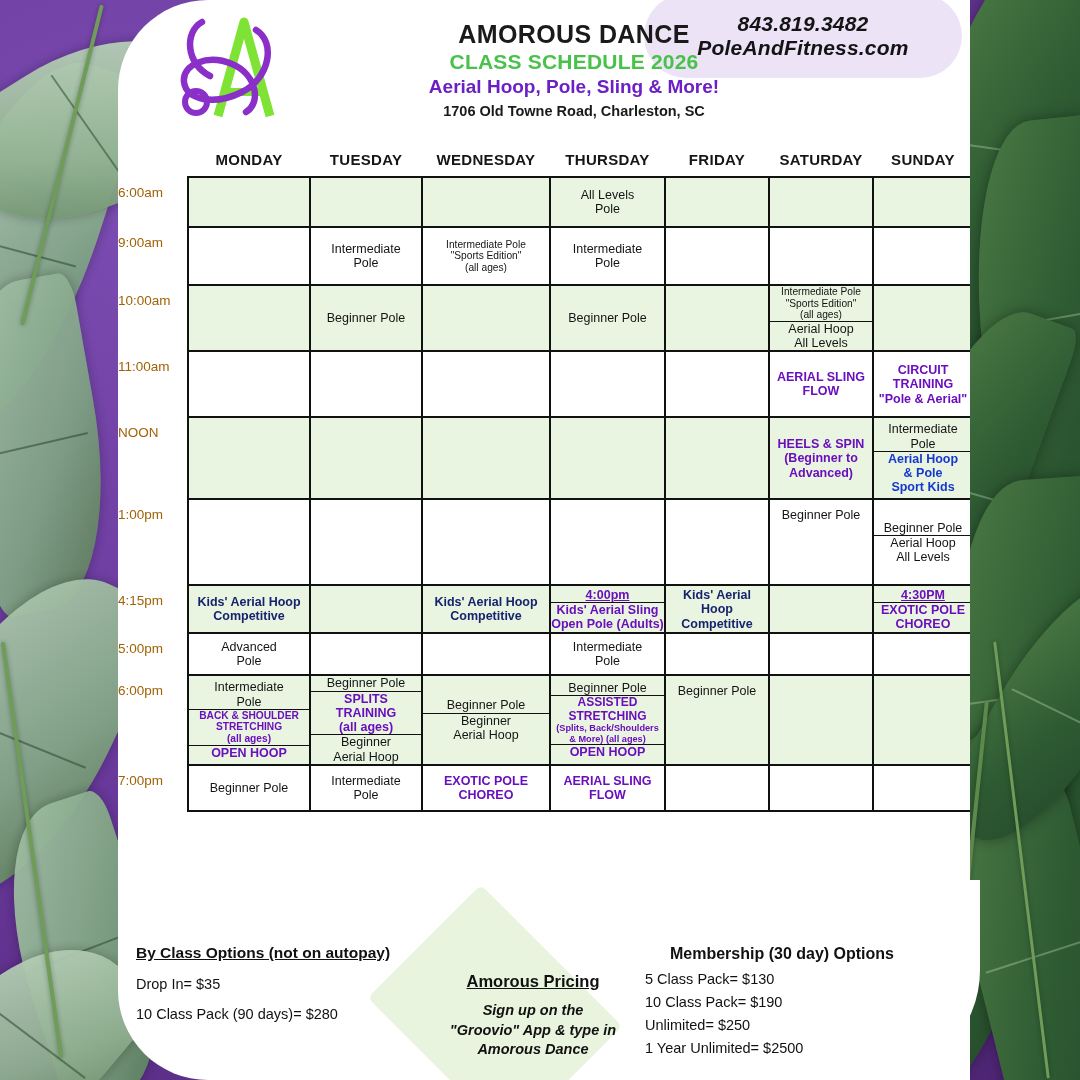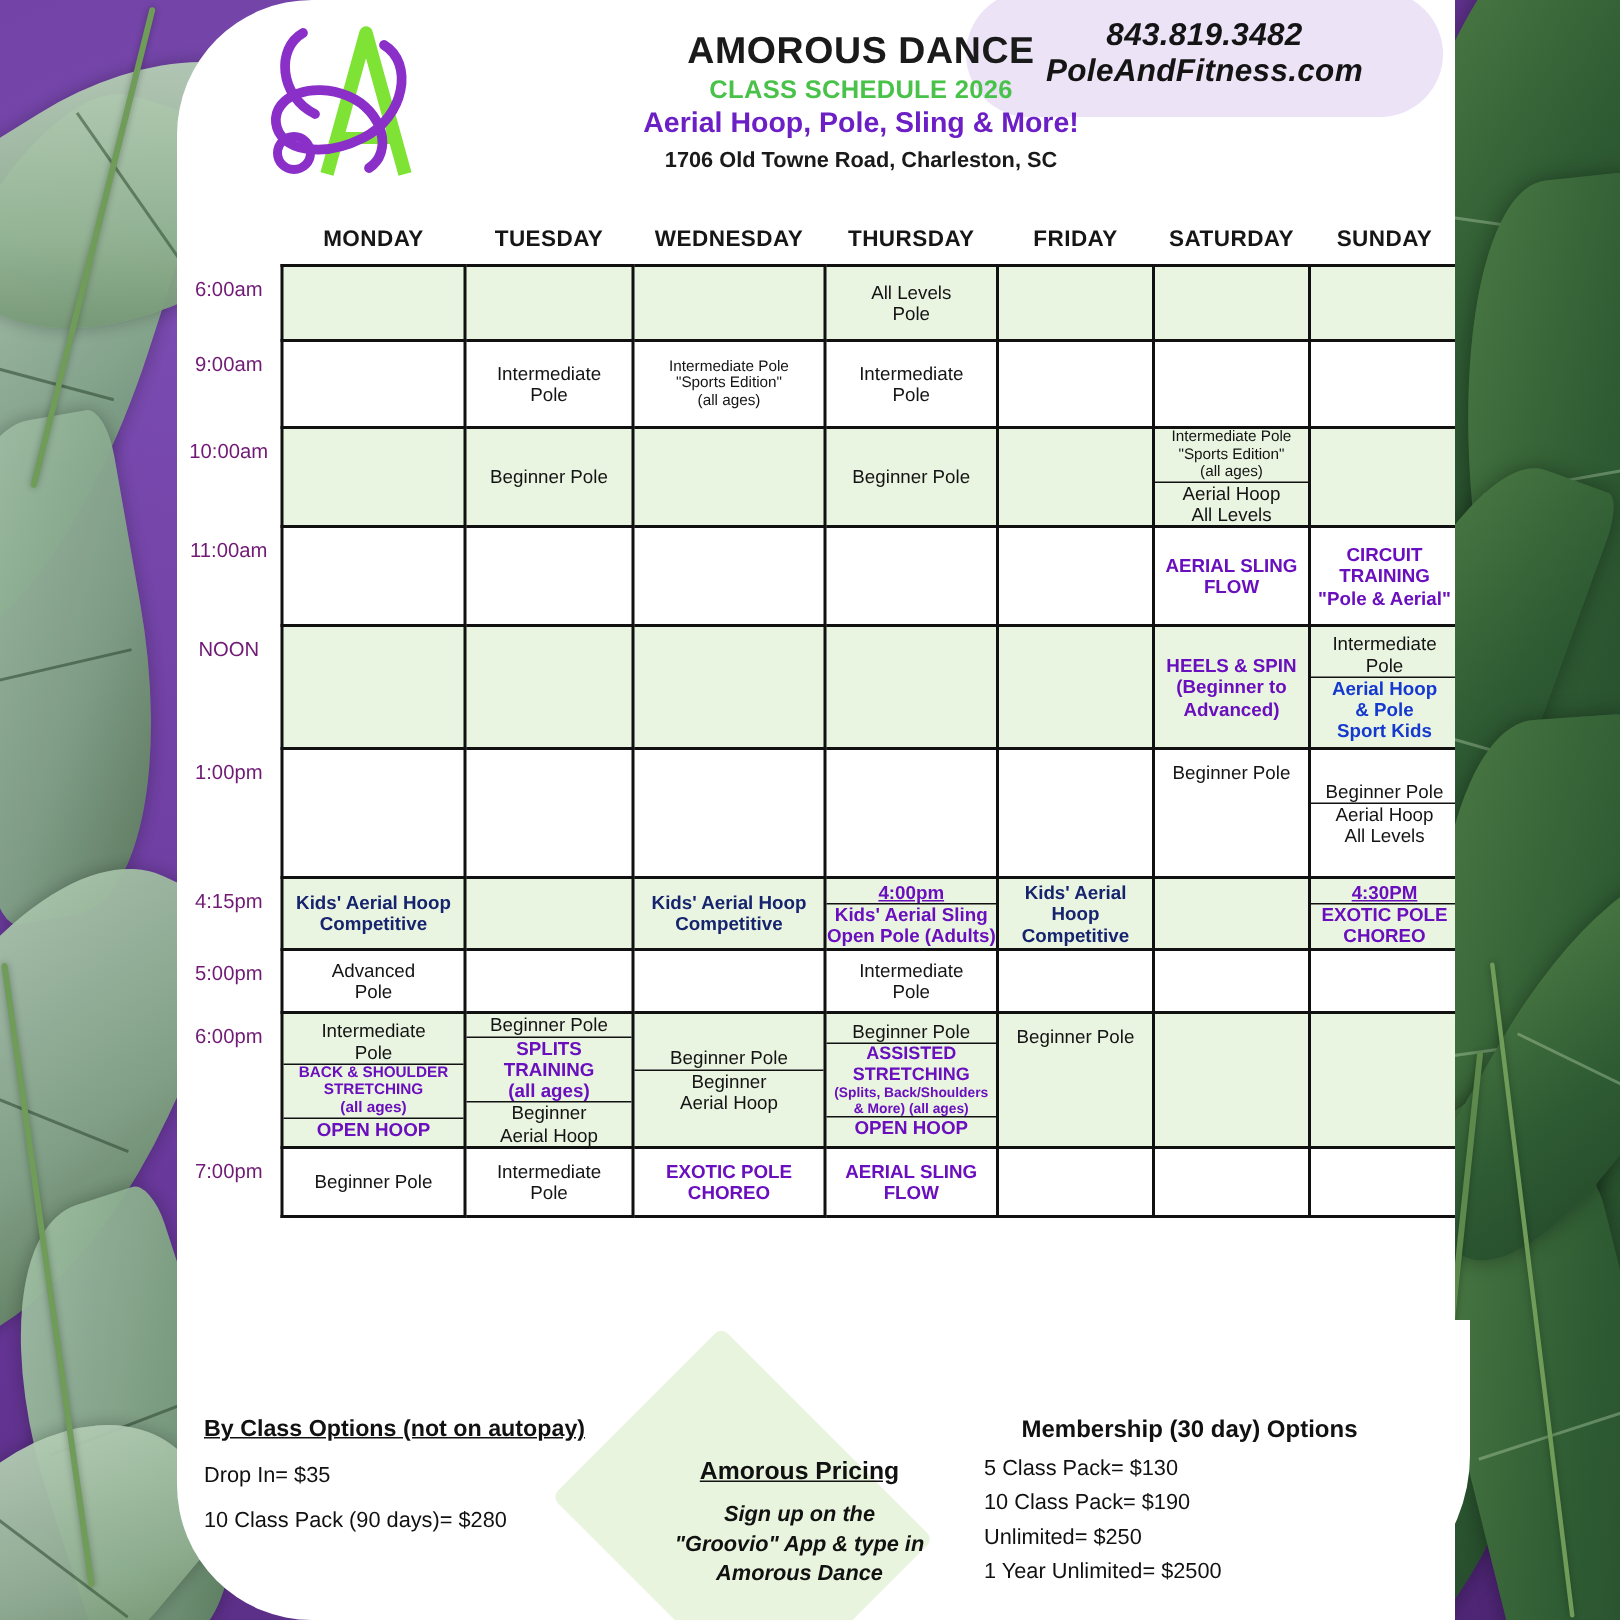--- a/index.html
+++ b/index.html
@@ -46,32 +46,32 @@
     display:flex;flex-direction:column;align-items:center;justify-content:center;
     transform:translateY(18px);
   }
   #phoneBubble .ln{font-style:italic;font-weight:bold;color:#141414;font-size:21px;letter-spacing:.2px;line-height:1.12;}
 
   
   #hdr{position:absolute;left:0;top:0;width:852px;height:142px;}
   #logo{position:absolute;left:40px;top:6px;width:130px;height:110px;}
   #titleBlk{position:absolute;left:196px;top:20px;width:520px;text-align:center;}
   #t1{font-size:25px;font-weight:bold;color:#1a1a1a;letter-spacing:.4px;}
-  #t2{font-size:17px;font-weight:bold;color:#49c24a;letter-spacing:.2px;margin-top:1px;}
+  #t2{font-size:21px;font-weight:bold;color:#49c24a;letter-spacing:.2px;margin-top:1px;}
   #t3{font-size:19px;font-weight:bold;color:#6b1fc4;margin-top:2px;}
   #t4{font-size:14.5px;font-weight:bold;color:#1a1a1a;margin-top:5px;}
 
   
   #grid{position:absolute;left:0px;top:142px;width:852px;}
   table.sched{border-collapse:collapse;table-layout:fixed;width:845px;margin-left:0px;}
   table.sched td,table.sched th{padding:0;}
   .dayhdr{height:34px;font-size:15px;font-weight:bold;color:#161616;text-align:center;
           letter-spacing:.3px;border:none;background:transparent;}
   .timecell{
-    font-size:13.5px;font-weight:normal;color:#701a75;text-align:center;padding-left:6px;
+    font-size:13.5px;font-weight:normal;color:#a16207;text-align:left;padding-left:6px;
     vertical-align:top;background:transparent;border:none;
   }
   .timecell span{display:block;padding-top:8px;}
   tr.greenRow .cell{background:#eaf5e1;}
   tr.whiteRow .cell{background:#ffffff;}
   .cell{
     border:2.5px solid #111;
     text-align:center;vertical-align:middle;
     font-size:12.5px;line-height:1.14;color:#141414;
     padding:2px 1px;
@@ -89,21 +89,21 @@
   
   #pricing{position:absolute;left:0px;top:944px;width:852px;height:136px;}
   #diamond{position:absolute;left:277px;top:-12px;width:200px;height:160px;
      background:#e9f4de;transform:rotate(45deg);border-radius:6px;}
   #priceL{position:absolute;left:18px;top:0;width:300px;color:#111;}
   #priceL .hd{font-size:15.5px;font-weight:bold;text-decoration:underline;}
   #priceL .li{font-size:14.5px;margin-top:14px;}
   #priceC{position:absolute;left:300px;top:28px;width:230px;text-align:center;color:#111;}
   #priceC .hd{font-size:16.5px;font-weight:bold;text-decoration:underline;}
   #priceC .li{font-size:14.5px;font-weight:bold;font-style:italic;margin-top:6px;line-height:1.35;}
-  #priceR{position:absolute;left:510px;top:0px;width:330px;color:#111;}
+  #priceR{position:absolute;left:499px;top:0px;width:330px;color:#111;}
   #priceR .hd{font-size:16px;font-weight:bold;text-align:center;line-height:1.25;}
   #priceR .li{font-size:14.5px;margin-top:7px;padding-left:28px;}
 </style>
 </head>
 <body>
 
 <div id="backdrop">
   <div class="base"></div>
 
   <div class="leaf" style="left:-60px;top:50px;width:150px;height:400px;transform:rotate(18deg);background:linear-gradient(120deg,#bcd4c1,#86a98b 60%,#5d7f63);"></div>

